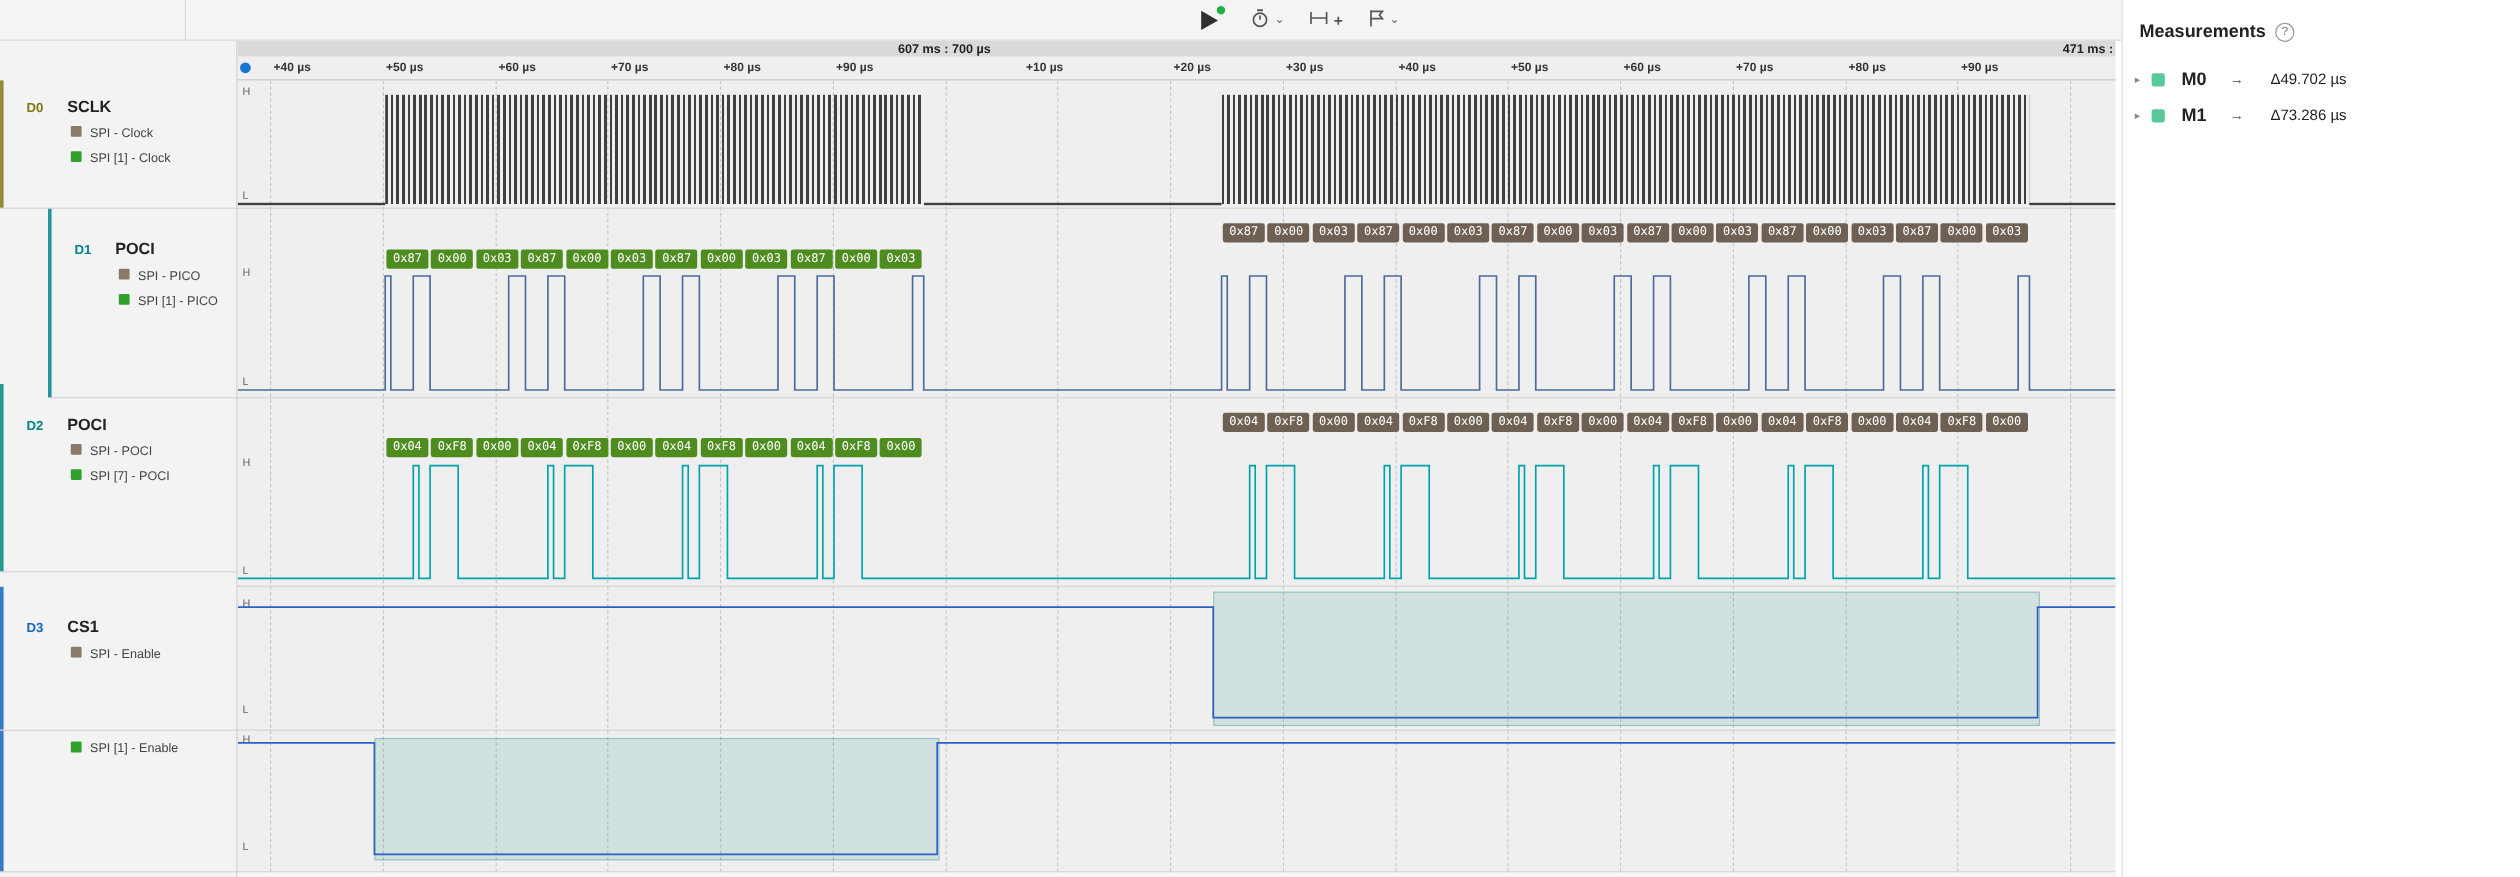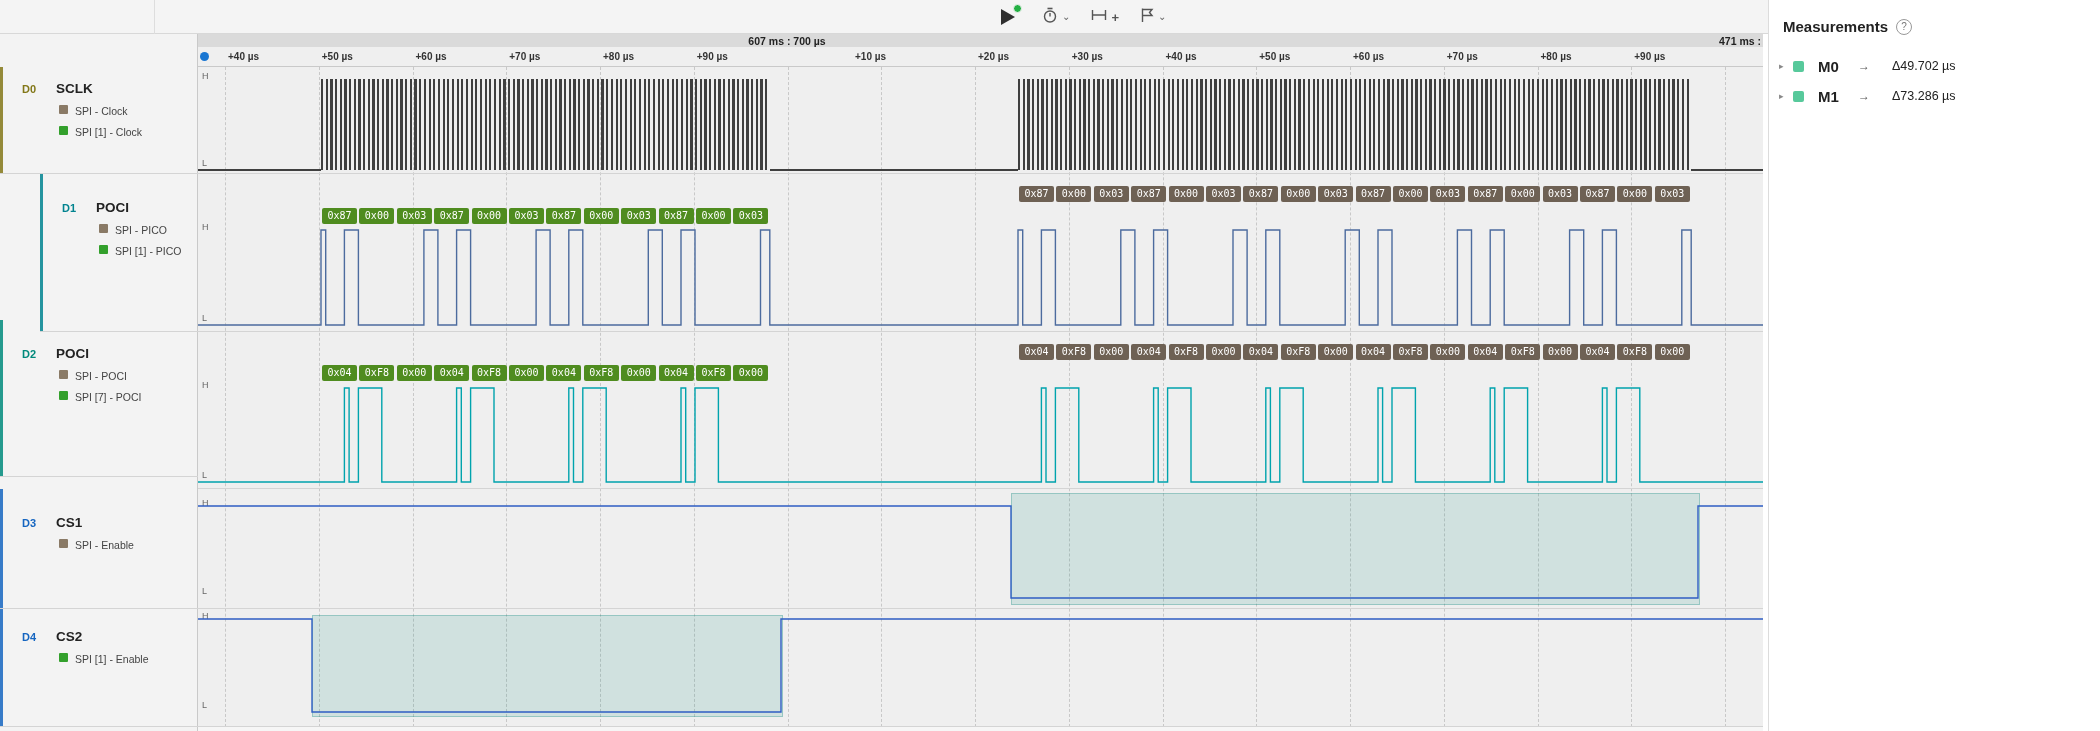--- a/index.html
+++ b/index.html
@@ -160,24 +160,20 @@
           <div class="cid" style="color: rgb(21, 101, 192);">D3</div>
           <div class="cname">CS1</div>
         </div>
         <div class="legend">
           <div class="lsq" style="background: rgb(138, 122, 102);"></div>
           <div class="ltx">SPI - Enable</div>
         </div>
       </div>
       <div class="lrow" style="top: 575px; height: 118px;">
         <div class="strip" style="background: rgb(21, 101, 192);"></div>
-        <div class="lhead" style="padding-top: 20px;">
-          <div class="cid" style="color: rgb(21, 101, 192);">D4</div>
-          <div class="cname">CS2</div>
-        </div>
         <div class="legend">
           <div class="lsq" style="background: rgb(51, 160, 44);"></div>
           <div class="ltx">SPI [1] - Enable</div>
         </div>
       </div>
     </div>
 
   <div class="plot">
     <div class="ruler">
       <div class="ruler-band">

